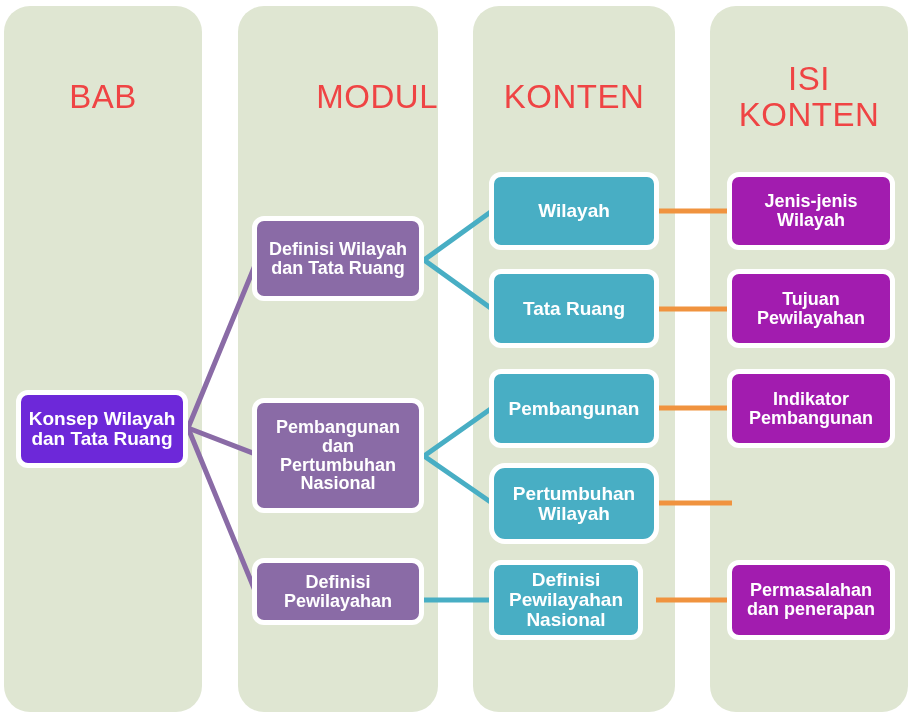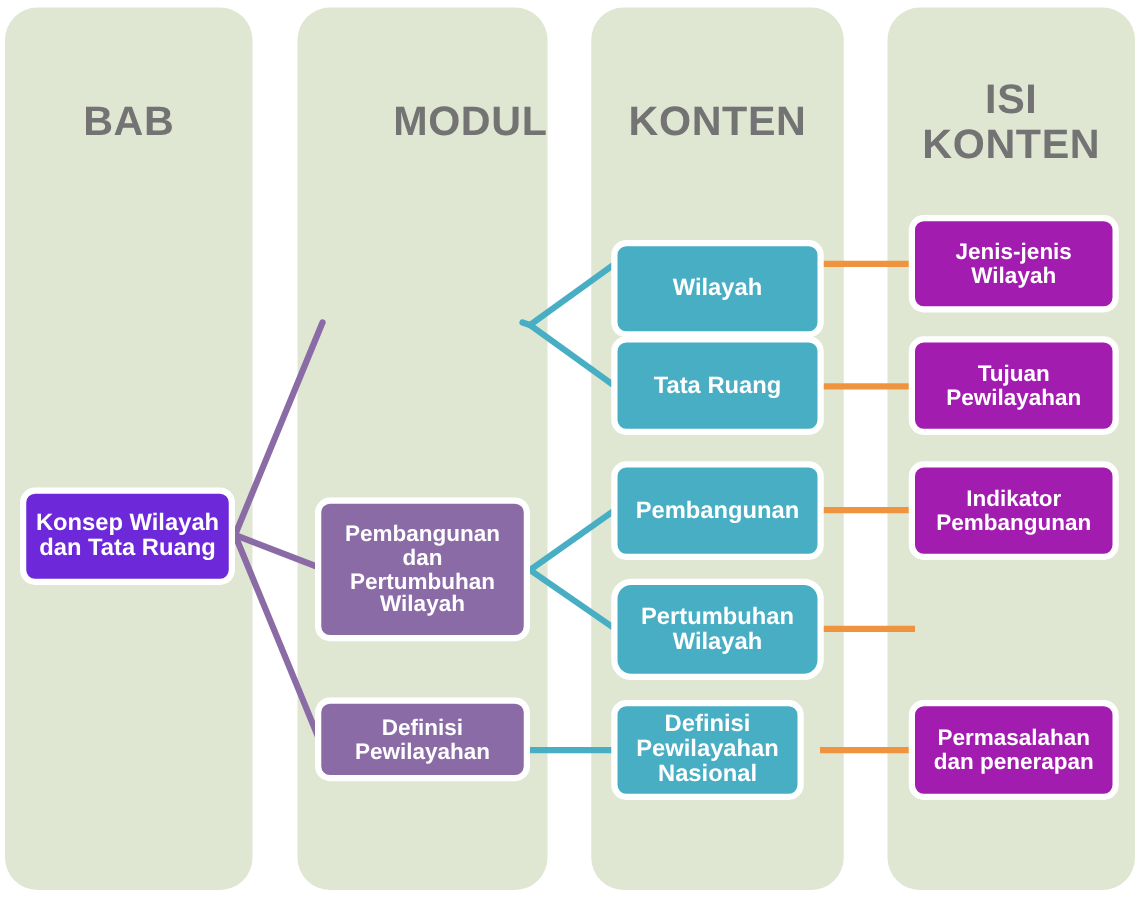--- a/index.html
+++ b/index.html
@@ -1,22 +1,22 @@
 <!DOCTYPE html>
 <html><head>
 <meta charset="utf-8">
 <style>
   html,body{margin:0;padding:0;background:#ffffff;}
   body{width:914px;height:718px;overflow:hidden;
        font-family:"Liberation Sans","DejaVu Sans",sans-serif;}
   #stage{position:relative;width:914px;height:718px;}
 
   .panel{position:absolute;background:#dfe6d2;border-radius:26px;}
-  .panel-title{position:absolute;text-align:center;color:#737373;
-       font-weight:bold;font-size:33px;line-height:36px;letter-spacing:.5px;}
+  .panel-title{position:absolute;text-align:center;color:#ef4444;
+       font-weight:normal;font-size:33px;line-height:36px;letter-spacing:.5px;}
 
   svg.links{position:absolute;left:0;top:0;width:914px;height:718px;
        pointer-events:none;}
 
   .node{position:absolute;box-sizing:border-box;border-radius:12px;
        border:5px solid #ffffff;display:flex;align-items:center;
        justify-content:center;text-align:center;color:#ffffff;
        font-weight:bold;line-height:1.05;}
   .node span{display:block;padding:0 6px;}
   .n-bab{background:#6d28d9;font-size:19px;justify-content:center;}
@@ -66,28 +66,31 @@
       <line x1="656" y1="408" x2="732" y2="408"></line>
       <line x1="656" y1="503" x2="732" y2="503"></line>
       <line x1="656" y1="600" x2="732" y2="600"></line>
     </g>
   </svg>
 
   <div class="node n-bab" style="left:16px;top:390px;width:172px;height:78px;">
     <span>Konsep Wilayah dan Tata Ruang</span>
   </div>
 
+  <div class="node n-modul" style="left:252px;top:216px;width:172px;height:85px;">
+    <span>Definisi Wilayah dan Tata Ruang</span>
+  </div>
   <div class="node n-modul" style="left:252px;top:398px;width:172px;height:115px;">
-    <span>Pembangunan dan Pertumbuhan Wilayah</span>
+    <span>Pembangunan dan Pertumbuhan Nasional</span>
   </div>
   <div class="node n-modul" style="left:252px;top:558px;width:172px;height:67px;">
     <span>Definisi Pewilayahan</span>
   </div>
 
-  <div class="node n-konten" style="left:489px;top:172px;width:170px;height:78px;margin-top:20px;">
+  <div class="node n-konten" style="left:489px;top:172px;width:170px;height:78px;">
     <span>Wilayah</span>
   </div>
   <div class="node n-konten" style="left:489px;top:269px;width:170px;height:79px;">
     <span>Tata Ruang</span>
   </div>
   <div class="node n-konten" style="left:489px;top:369px;width:170px;height:79px;">
     <span>Pembangunan</span>
   </div>
   <div class="node n-konten" style="left:489px;top:463px;width:170px;height:81px;border-radius:16px;">
     <span>Pertumbuhan Wilayah</span>

